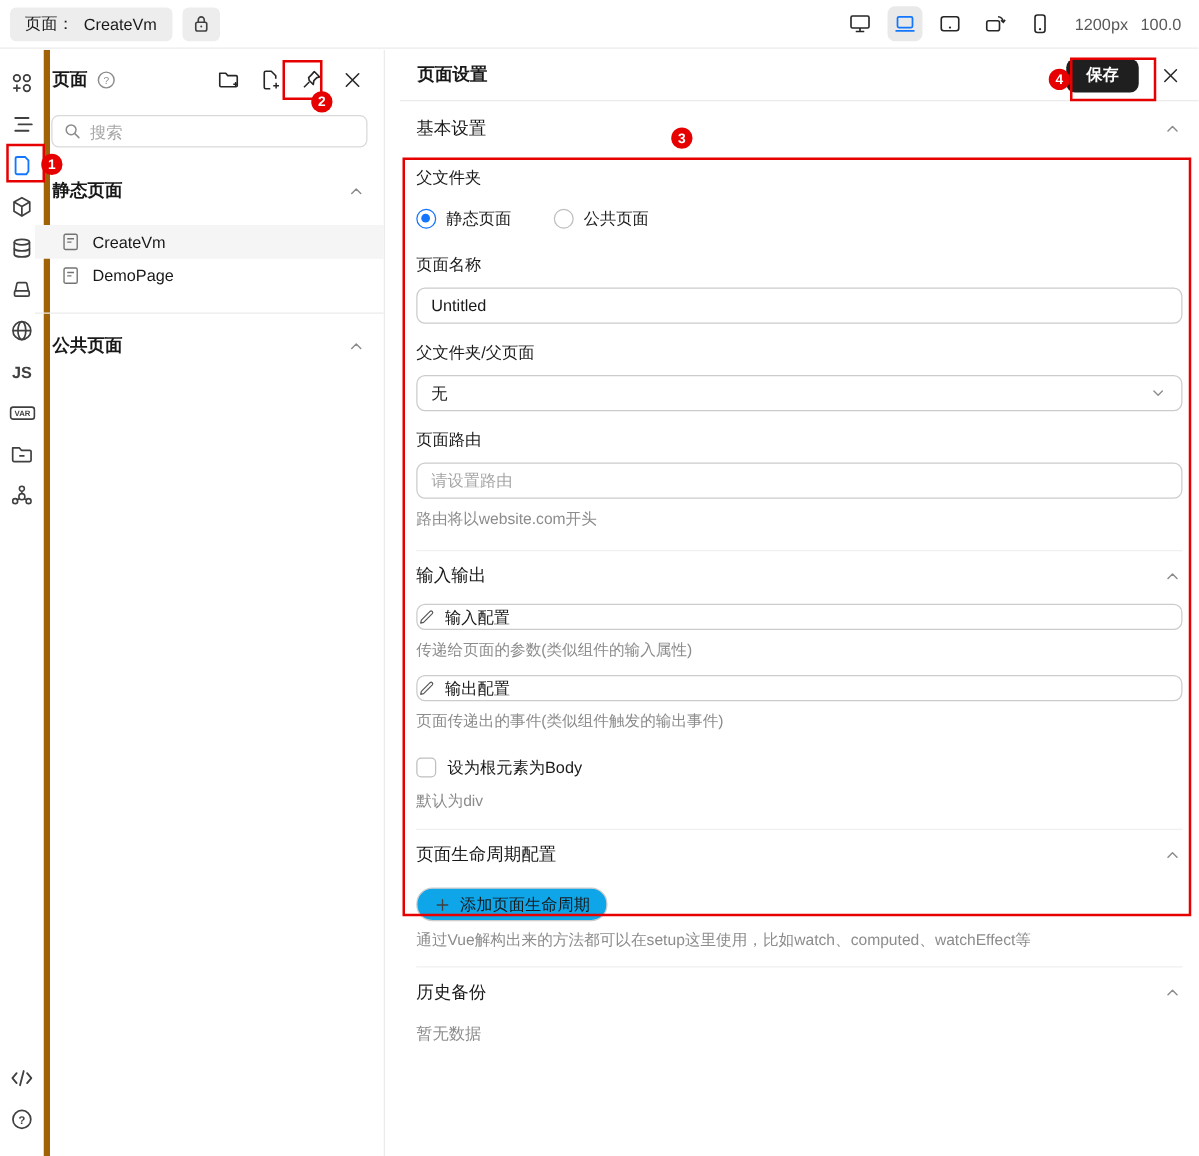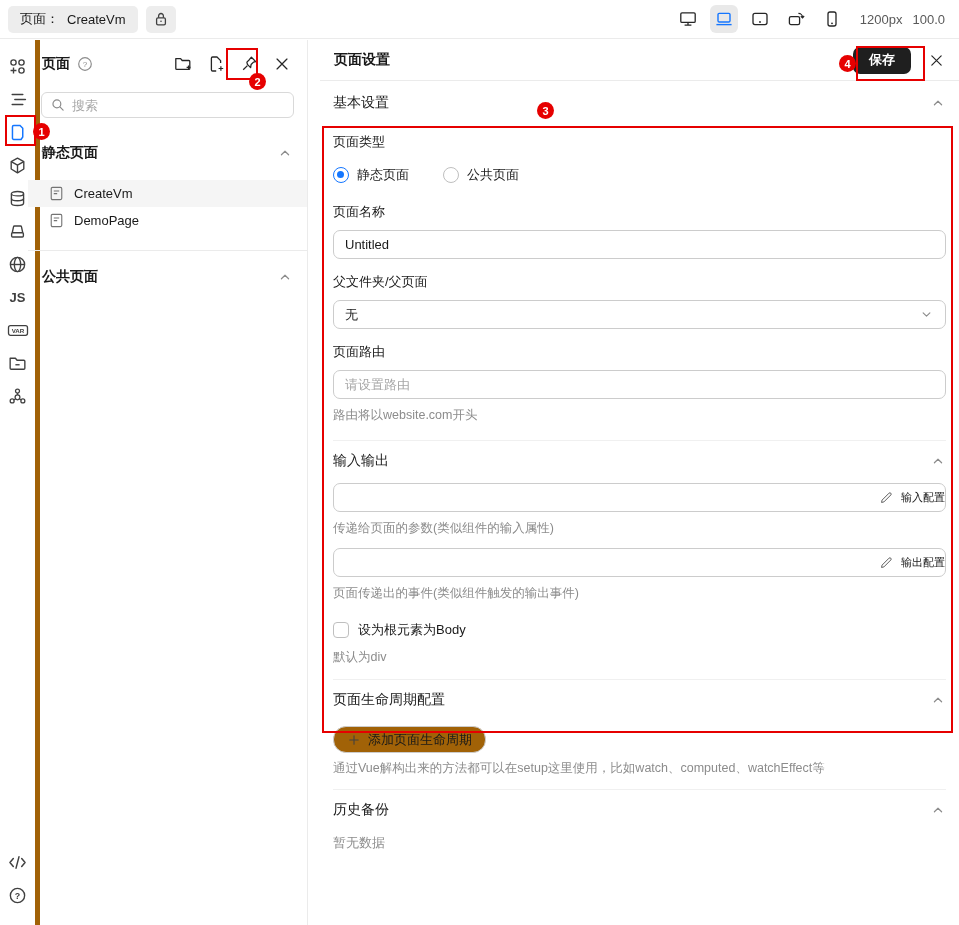--- a/index.html
+++ b/index.html
@@ -72,29 +72,29 @@
   .r-dot.on::after { content:""; position:absolute; left:3px; top:3px; width:7px;
     height:7px; border-radius:50%; background:#1476ff; }
   .f-input { margin-top:9px; height:29px; border:1px solid #ccc; border-radius:7px;
     display:flex; align-items:center; padding:4px 11px; }
   .f-input input { border:none; outline:none; width:100%; font-size:13px;
     font-family:inherit; color:#191919; background:transparent; }
   .f-input input::placeholder { color:#a6a6a6; }
   .f-select { justify-content:space-between; }
   .hint { color:#8c8c8c; font-size:12.5px; margin-top:8px; line-height:16px; }
   .sec-divider { border-top:1px solid #f0f0f0; margin-top:17px; }
-  .cfg-btn { margin-top:12px; height:29px; width:100%; border:1px solid #ccc;
+  .cfg-btn { margin-top:12px; height:21px; width:100%; border:1px solid #ccc;
     border-radius:7px; background:#fff; display:flex; align-items:center;
-    justify-content:flex-end; gap:7px; font-size:11px; font-family:inherit;
+    justify-content:flex-start; gap:7px; font-size:13px; font-family:inherit;
     color:#191919; cursor:pointer; }
   .chk-row { display:flex; align-items:center; gap:9px; margin-top:20px; }
   .chk { width:16px; height:16px; border:1px solid #bfbfbf; border-radius:4px;
     background:#fff; flex:none; }
   .add-btn { margin-top:6px; height:27px; border:1px solid #ccc; border-radius:13px;
-    background:#a16207; display:inline-flex; align-items:center; gap:7px;
+    background:#0ea5e9; display:inline-flex; align-items:center; gap:7px;
     padding:0 13px; font-size:13px; font-family:inherit; color:#191919; cursor:pointer; }
   .empty-text { color:#8c8c8c; margin-top:4px; }
   .hist-divider { border-top:1px solid #f0f0f0; margin-top:13px; }
 
   
   .anno { position:absolute; pointer-events:none; z-index:50; }
   .anno-box { border:2px solid #e60000; }
   .anno-badge { width:17px; height:17px; border-radius:50%; background:#e60000;
     color:#fff; font-size:11px; font-weight:bold; display:flex; align-items:center;
     justify-content:center; }
@@ -331,21 +331,21 @@
 
     <div class="sp-body">
       
       <div class="sec-head">
         <span class="sec-title">基本设置</span>
         <svg width="16" height="16" viewBox="0 0 20 20" fill="none" stroke="#8c8c8c" stroke-width="1.5" stroke-linecap="round" stroke-linejoin="round">
           <path d="M5.5 12.2L10 7.8l4.5 4.4"></path>
         </svg>
       </div>
 
-      <div class="f-label">页面类型</div>
+      <div class="f-label">父文件夹</div>
       <div class="radio-row">
         <div class="radio">
           <span class="r-dot on"></span>
           <span>静态页面</span>
         </div>
         <div class="radio">
           <span class="r-dot"></span>
           <span>公共页面</span>
         </div>
       </div>

